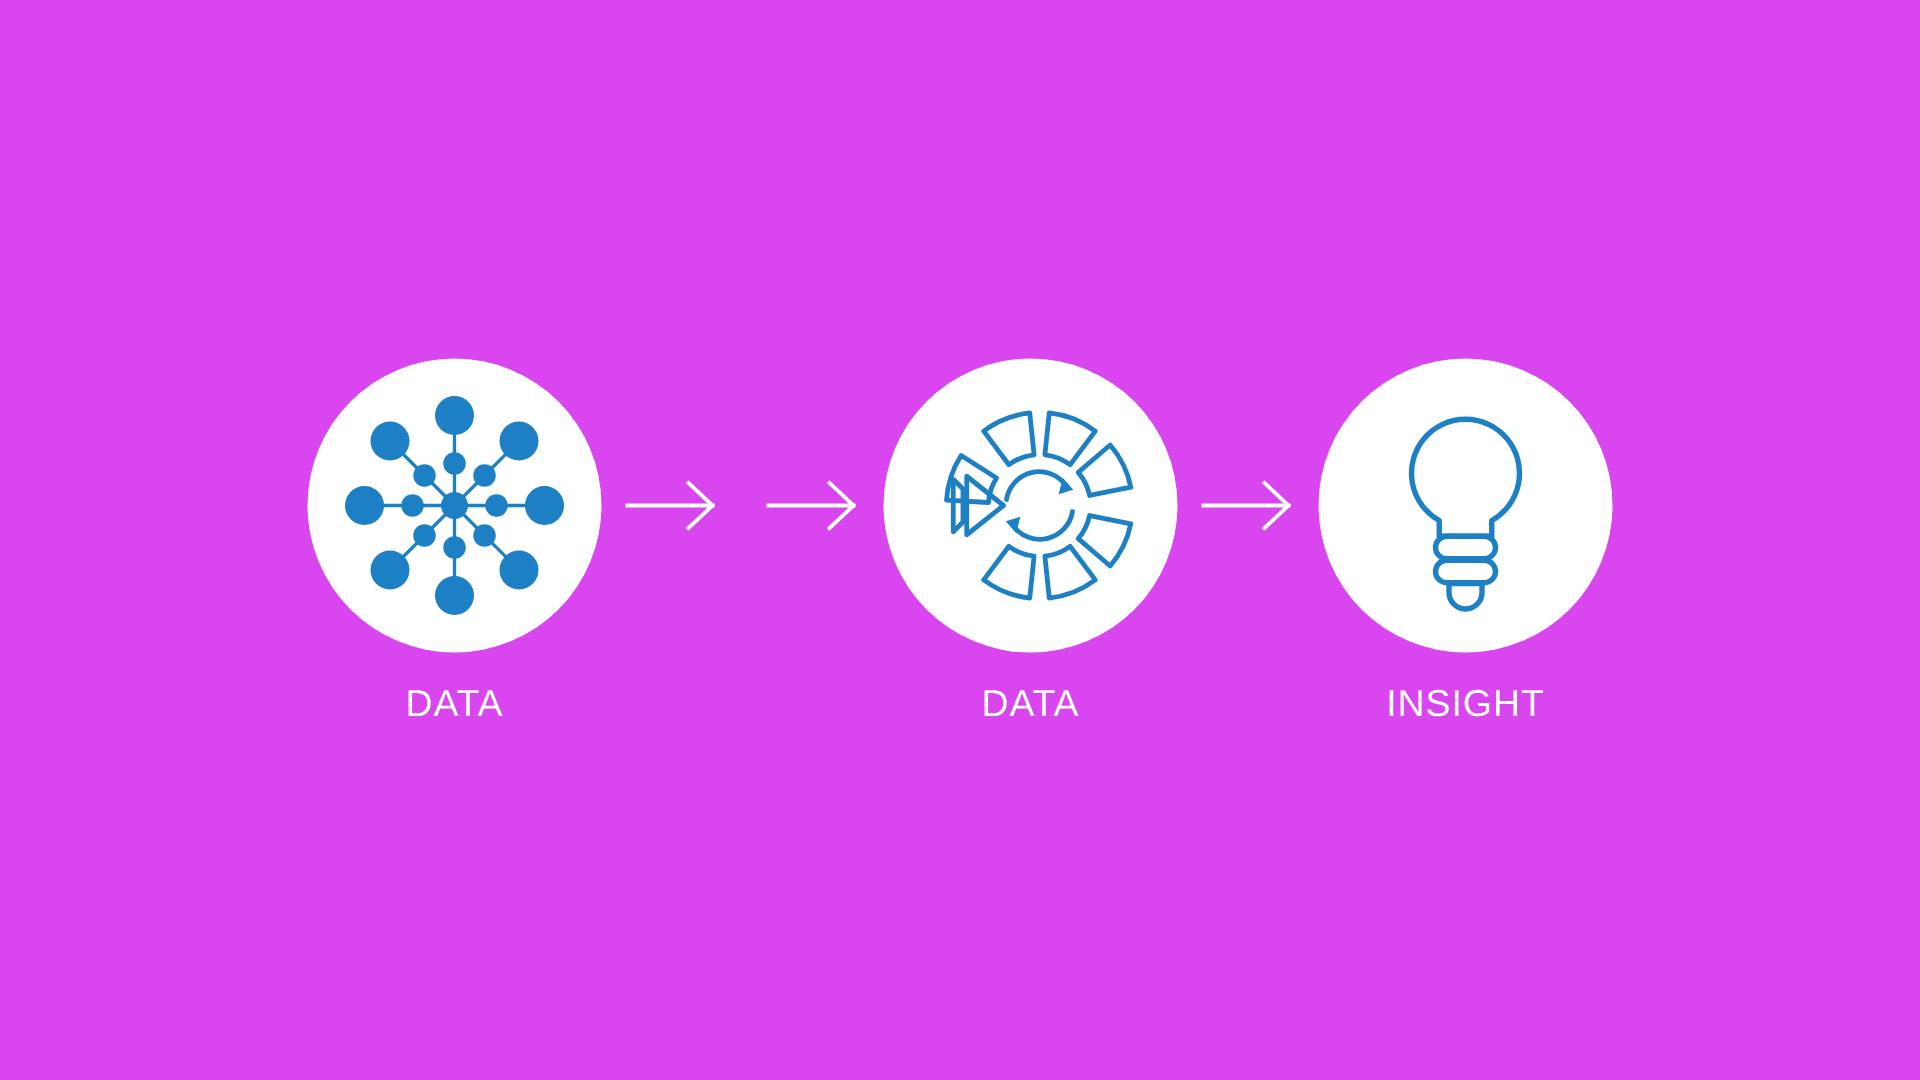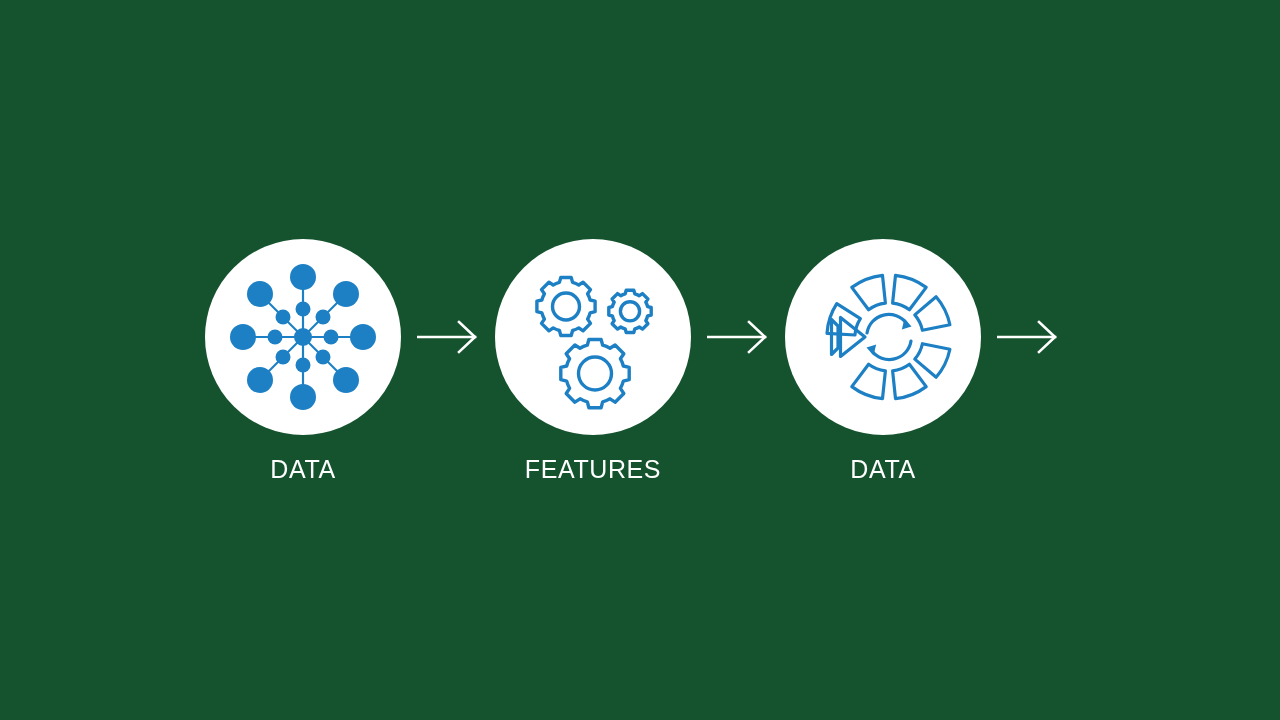--- a/index.html
+++ b/index.html
@@ -70,21 +70,21 @@
     width: 62px;
     height: 40px;
     margin: 0 16px;
     margin-bottom: 47px;
     flex: none;
   }
 </style>
 </head>
 <body>
 
-<div id="stage" style="background: #14532d;">
+<div id="stage" style="background: #d946ef;">
 
   <div id="flow">
 
     <div class="step">
       <div class="disc-wrap">
         <div class="disc"></div>
         <svg class="icon-layer" viewBox="0 0 196 196">
           <g stroke="#1d80c5" stroke-width="2.2" fill="none">
             <line x1="98" y1="98" x2="98" y2="44"></line>
             <line x1="98" y1="98" x2="98" y2="152"></line>
@@ -122,93 +122,20 @@
       <div class="step-label">DATA</div>
     </div>
 
     <svg class="arrow" viewBox="0 0 62 40">
       <g stroke="#ffffff" stroke-width="2.6" fill="none" stroke-linecap="square" stroke-linejoin="miter">
         <line x1="1" y1="20" x2="58" y2="20"></line>
         <polyline points="42,5 58,20 42,35"></polyline>
       </g>
     </svg>
 
-    <div class="step">
-      <div class="disc-wrap">
-        <div class="disc"></div>
-        <svg class="icon-layer" viewBox="0 0 196 196">
-          <defs>
-            
-          </defs>
-          <g fill="none" stroke="#1d80c5" stroke-width="3.4" stroke-linejoin="round">
-
-            <g transform="translate(71,67)">
-              <path d="M -5.2,-28.5 L 5.2,-28.5 L 6.6,-23.6
-                       A 24.5,24.5 0 0 1 12.8,-21.0 L 17.1,-23.8
-                       L 24.5,-16.4 L 21.6,-12.2
-                       A 24.5,24.5 0 0 1 24.1,-6.0 L 29.1,-4.8
-                       L 29.1,5.7 L 24.1,6.9
-                       A 24.5,24.5 0 0 1 21.6,13.1 L 24.5,17.4
-                       L 17.1,24.8 L 12.8,21.9
-                       A 24.5,24.5 0 0 1 6.6,24.5 L 5.2,29.5
-                       L -5.2,29.5 L -6.6,24.5
-                       A 24.5,24.5 0 0 1 -12.8,21.9 L -17.1,24.8
-                       L -24.5,17.4 L -21.6,13.1
-                       A 24.5,24.5 0 0 1 -24.1,6.9 L -29.1,5.7
-                       L -29.1,-4.8 L -24.1,-6.0
-                       A 24.5,24.5 0 0 1 -21.6,-12.2 L -24.5,-16.4
-                       L -17.1,-23.8 L -12.8,-21.0
-                       A 24.5,24.5 0 0 1 -6.6,-23.6 Z"></path>
-              <circle cx="0" cy="0.5" r="13.5"></circle>
-            </g>
-
-            <g transform="translate(135,72)">
-              <path d="M -3.8,-20.8 L 3.8,-20.8 L 4.8,-17.2
-                       A 17.9,17.9 0 0 1 9.3,-15.3 L 12.5,-17.4
-                       L 17.9,-12.0 L 15.8,-8.9
-                       A 17.9,17.9 0 0 1 17.6,-4.4 L 21.2,-3.5
-                       L 21.2,4.2 L 17.6,5.0
-                       A 17.9,17.9 0 0 1 15.8,9.6 L 17.9,12.7
-                       L 12.5,18.1 L 9.3,16.0
-                       A 17.9,17.9 0 0 1 4.8,17.9 L 3.8,21.5
-                       L -3.8,21.5 L -4.8,17.9
-                       A 17.9,17.9 0 0 1 -9.3,16.0 L -12.5,18.1
-                       L -17.9,12.7 L -15.8,9.6
-                       A 17.9,17.9 0 0 1 -17.6,5.0 L -21.2,4.2
-                       L -21.2,-3.5 L -17.6,-4.4
-                       A 17.9,17.9 0 0 1 -15.8,-8.9 L -17.9,-12.0
-                       L -12.5,-17.4 L -9.3,-15.3
-                       A 17.9,17.9 0 0 1 -4.8,-17.2 Z"></path>
-              <circle cx="0" cy="0.3" r="9.6"></circle>
-            </g>
-
-            <g transform="translate(100,134)">
-              <path d="M -6.1,-33.5 L 6.1,-33.5 L 7.7,-27.8
-                       A 28.8,28.8 0 0 1 15.0,-24.7 L 20.1,-28.0
-                       L 28.8,-19.3 L 25.4,-14.3
-                       A 28.8,28.8 0 0 1 28.3,-7.0 L 34.2,-5.6
-                       L 34.2,6.7 L 28.3,8.1
-                       A 28.8,28.8 0 0 1 25.4,15.4 L 28.8,20.5
-                       L 20.1,29.2 L 15.0,25.8
-                       A 28.8,28.8 0 0 1 7.7,28.8 L 6.1,34.7
-                       L -6.1,34.7 L -7.7,28.8
-                       A 28.8,28.8 0 0 1 -15.0,25.8 L -20.1,29.2
-                       L -28.8,20.5 L -25.4,15.4
-                       A 28.8,28.8 0 0 1 -28.3,8.1 L -34.2,6.7
-                       L -34.2,-5.6 L -28.3,-7.0
-                       A 28.8,28.8 0 0 1 -25.4,-14.3 L -28.8,-19.3
-                       L -20.1,-28.0 L -15.0,-24.7
-                       A 28.8,28.8 0 0 1 -7.7,-27.8 Z"></path>
-              <circle cx="0" cy="0.5" r="16.5"></circle>
-            </g>
-          </g>
-        </svg>
-      </div>
-      <div class="step-label">FEATURES</div>
-    </div>
 
     <svg class="arrow" viewBox="0 0 62 40">
       <g stroke="#ffffff" stroke-width="2.6" fill="none" stroke-linecap="square" stroke-linejoin="miter">
         <line x1="1" y1="20" x2="58" y2="20"></line>
         <polyline points="42,5 58,20 42,35"></polyline>
       </g>
     </svg>
 
     <div class="step">
       <div class="disc-wrap">
@@ -252,15 +179,36 @@
       <div class="step-label">DATA</div>
     </div>
 
     <svg class="arrow" viewBox="0 0 62 40">
       <g stroke="#ffffff" stroke-width="2.6" fill="none" stroke-linecap="square" stroke-linejoin="miter">
         <line x1="1" y1="20" x2="58" y2="20"></line>
         <polyline points="42,5 58,20 42,35"></polyline>
       </g>
     </svg>
 
+    <div class="step">
+      <div class="disc-wrap">
+        <div class="disc"></div>
+        <svg class="icon-layer" viewBox="0 0 196 196">
+          <g fill="none" stroke="#1d80c5" stroke-width="3.6" stroke-linejoin="round" stroke-linecap="round">
+
+            <path d="M 80.5,118.5
+                     L 80.5,108
+                     A 36,36 0 1 1 115.5,108
+                     L 115.5,118.5 Z"></path>
+
+            <rect x="78" y="118.5" width="40" height="15" rx="7.5" ry="7.5"></rect>
+
+            <rect x="78" y="134.5" width="40" height="15" rx="7.5" ry="7.5"></rect>
+
+            <path d="M 87,150 L 87,156 A 11,11 0 0 0 109,156 L 109,150 Z"></path>
+          </g>
+        </svg>
+      </div>
+      <div class="step-label">INSIGHT</div>
+    </div>
 
   </div>
 </div>
 
 </body></html>

